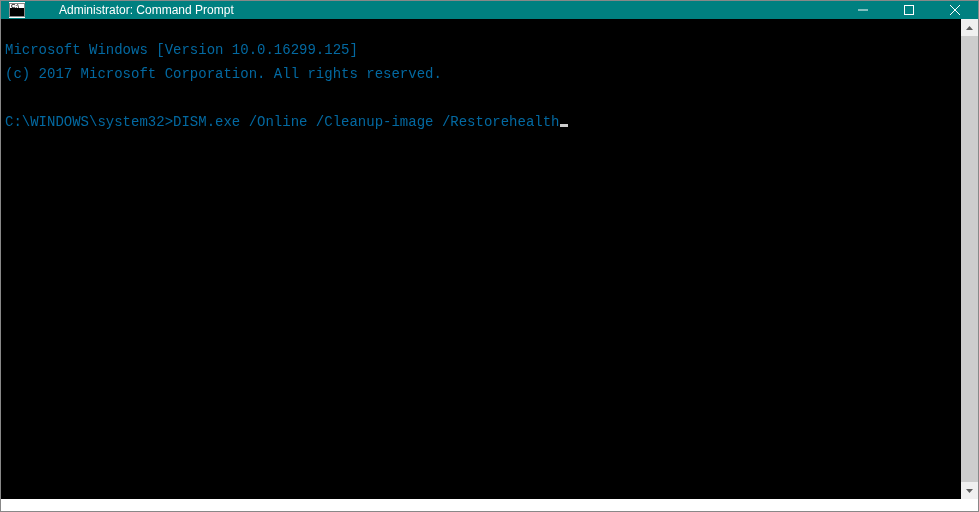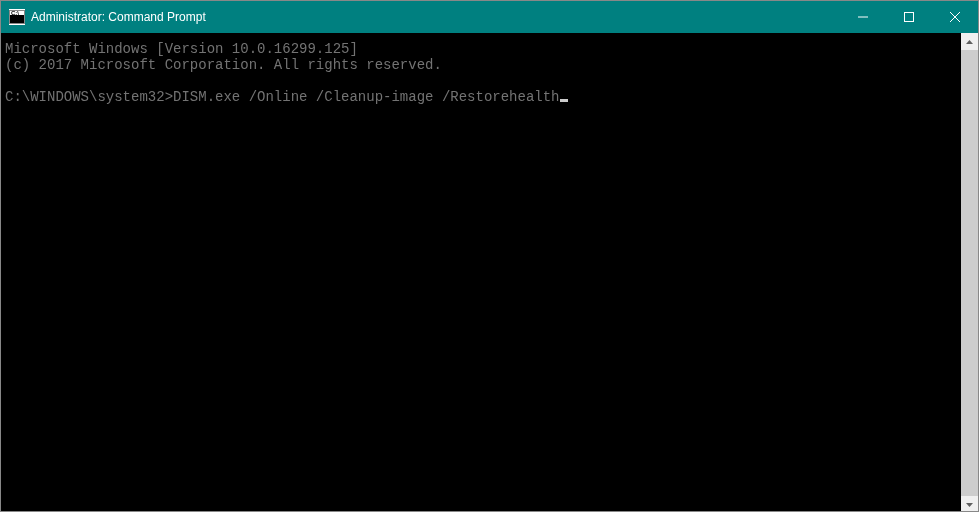--- a/index.html
+++ b/index.html
@@ -9,27 +9,28 @@
     }
     body {
       font-family: "Segoe UI", Tahoma, sans-serif;
       background: #fff;
       width: 979px;
       height: 512px;
       overflow: hidden;
       border: 1px solid #888;
     }
     .titlebar {
-      height: 32px;
+      height: 18px;
       background: #008080;
       display: flex;
       align-items: center;
       color: #fff;
       font-size: 12px;
       user-select: none;
+      gap: 28px;
     }
     .titlebar-icon {
       width: 16px;
       height: 16px;
       margin-left: 8px;
       margin-right: 6px;
       background: #fff;
       position: relative;
       display: flex;
       align-items: center;
@@ -63,25 +64,25 @@
       color: #fff;
     }
     .terminal-area {
       position: relative;
       height: calc(100% - 30px);
       background: #000;
       display: flex;
     }
     .terminal-content {
       flex: 1;
-      padding: 8px 4px;
-      color: #737373;
+      padding: 19px 4px;
+      color: #0369a1;
       font-family: Consolas, "Courier New", monospace;
       font-size: 14px;
-      line-height: 16px;
+      line-height: 24px;
       white-space: pre;
       overflow: hidden;
     }
     .cursor {
       display: inline-block;
       width: 8px;
       height: 3px;
       background: #cccccc;
       vertical-align: -1px;
       margin-left: 0px;

